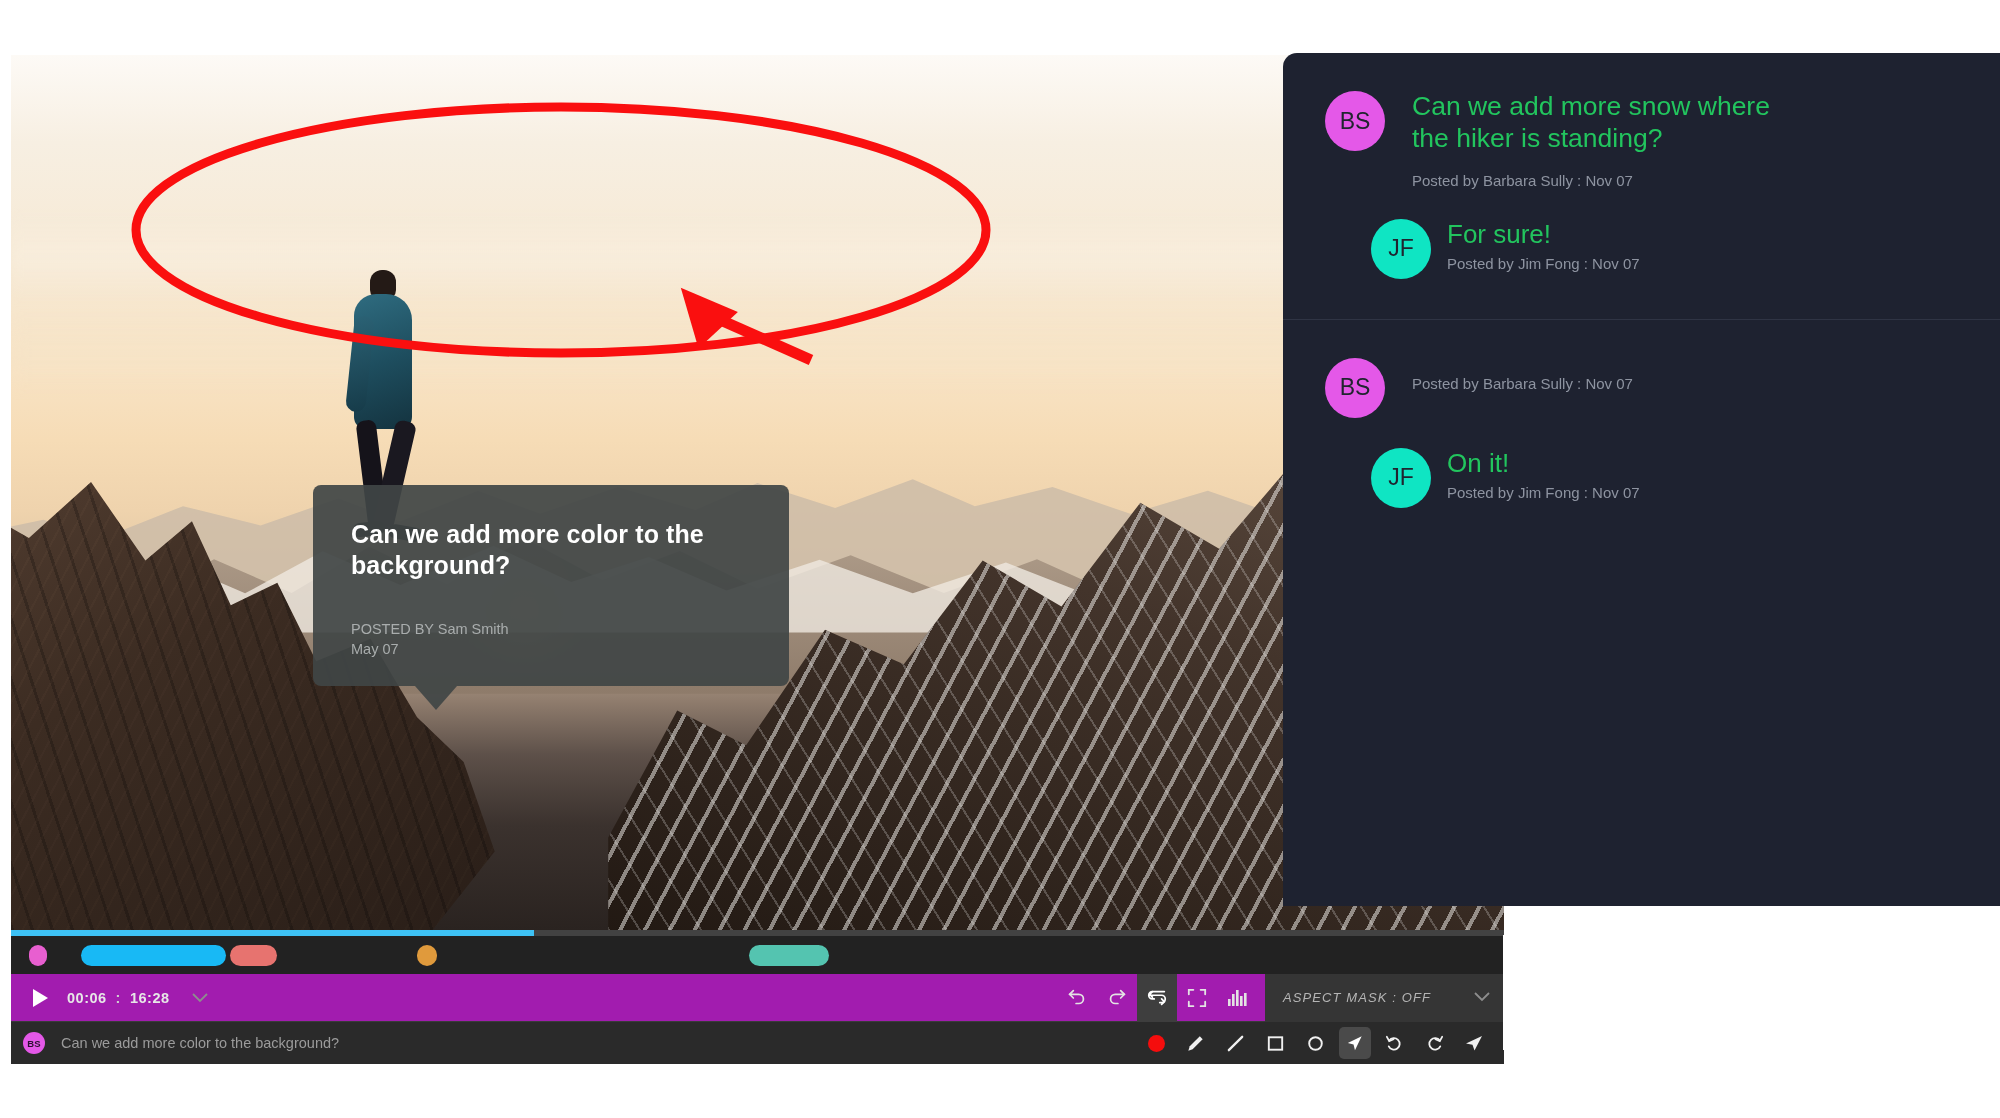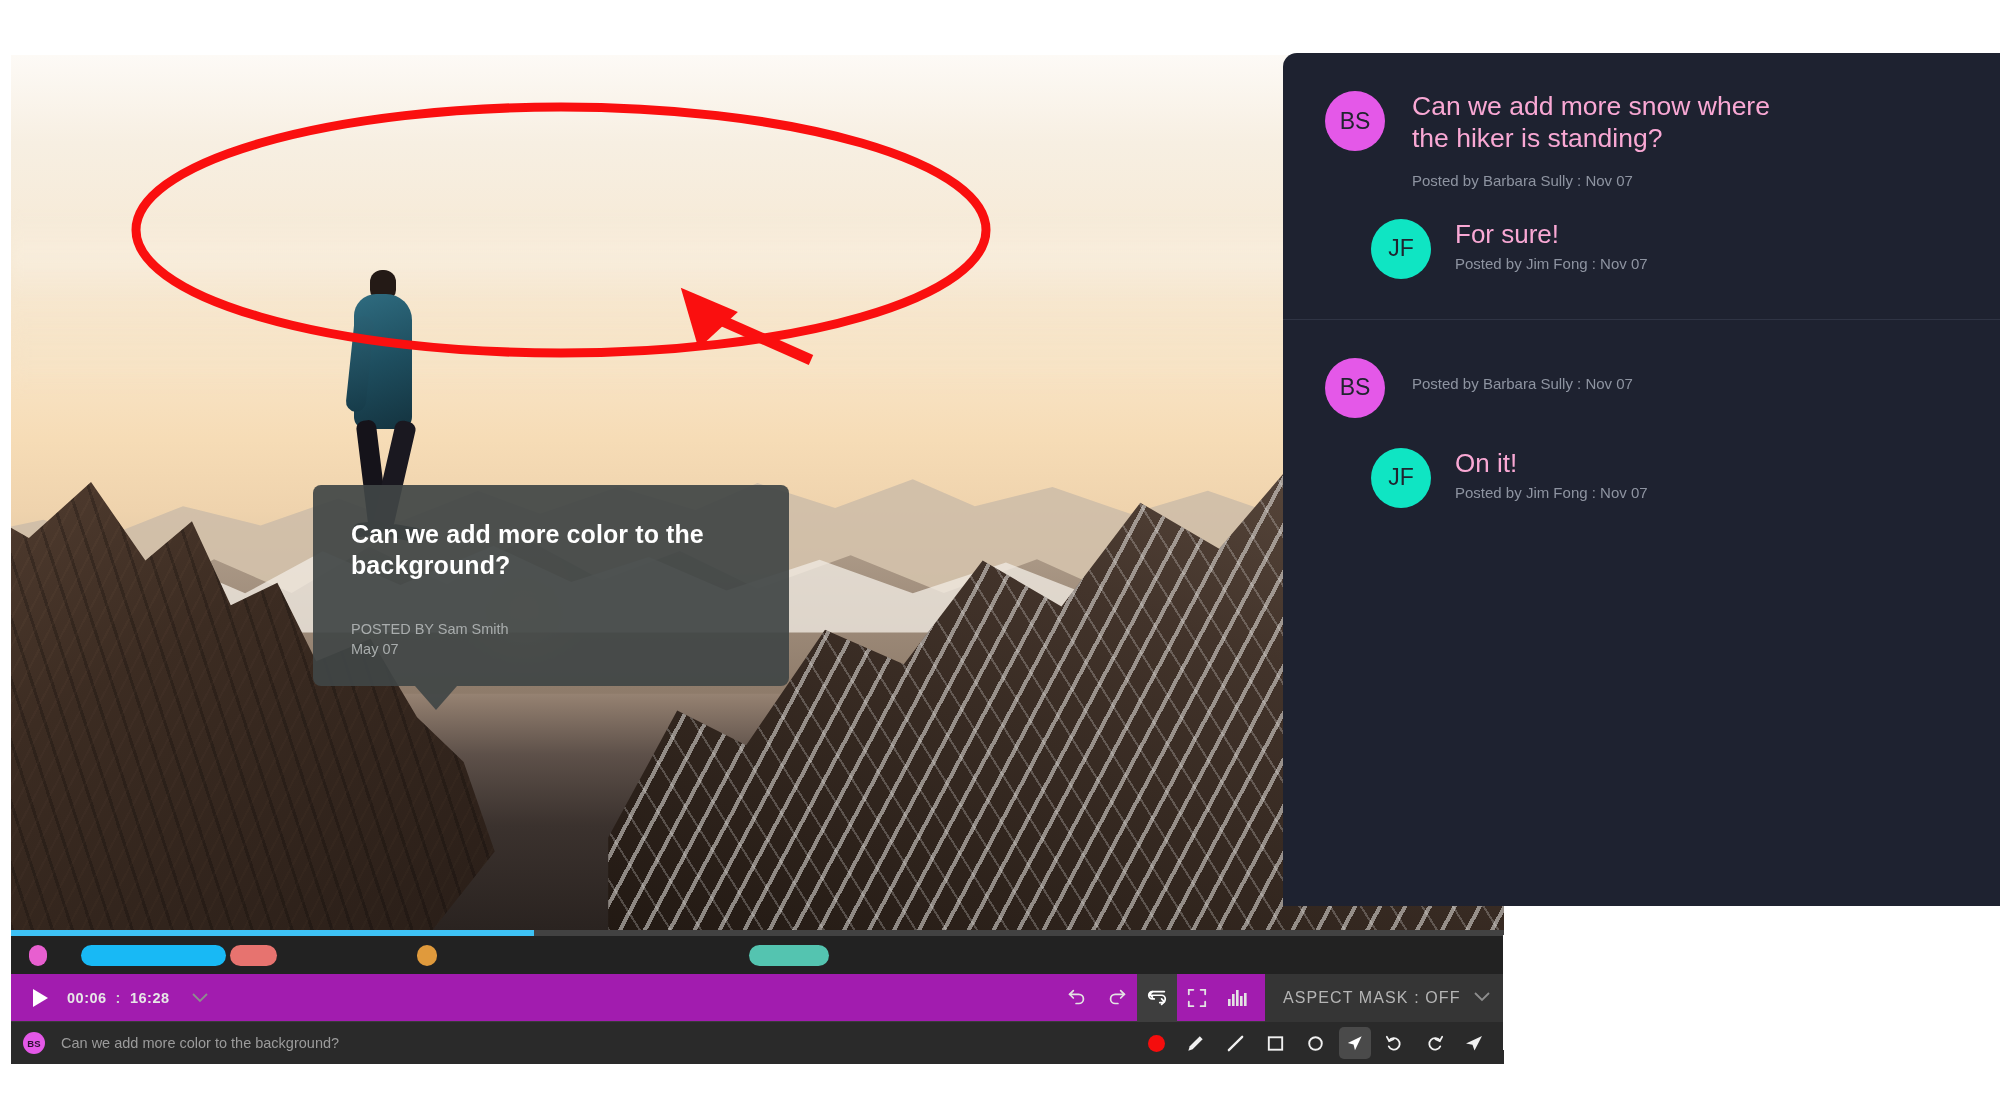--- a/index.html
+++ b/index.html
@@ -177,22 +177,22 @@
   .time .sep { margin:0 9px; color:#cfcfcf; }
   .chev { margin-left:22px; color:#8d8d8d; font-size:14px; cursor:pointer; }
   .ctrl-spacer { flex:1; }
   .icon-btn {
     width:40px; height:48px; display:flex; align-items:center; justify-content:center;
     cursor:pointer; color:#e3e3e3;
   }
   .icon-btn.active { background:#3e3e3e; }
   .aspect {
     height:48px; display:flex; align-items:center; padding:0 14px 0 18px;
-    color:#b5b5b5; font-size:16px; letter-spacing:1.1px; cursor:pointer;
-    background:#353535; margin-left:8px; width:239px; justify-content:space-between;
+    color:#b5b5b5; font-size:13px; letter-spacing:1.1px; cursor:pointer;
+    background:#353535; margin-left:8px; width:239px; justify-content:space-between;font-style:italic;
   }
   .aspect .chev2 { color:#8d8d8d; font-size:13px; }
 
   
   .commentbar {
     position:absolute; left:0; top:967px; width:1493px; height:42px;
     background:#2a2a2a; display:flex; align-items:center;
   }
   .cb-avatar {
     width:22px;height:22px;border-radius:50%;background:#e458e8;color:#2a1030;
@@ -221,27 +221,27 @@
   .row { display:flex; }
   .avatar {
     width:60px;height:60px;border-radius:50%;
     display:flex;align-items:center;justify-content:center;
     font-size:23px; color:#20242f; flex:none;
   }
   .avatar.magenta { background:#e458e8; }
   .avatar.teal { background:#0fe5c3; }
 
   .c-body { margin-left:27px; }
-  .c-text { color:#f9a8d4; font-size:26.5px; line-height:1.2; font-weight:400; max-width:372px; }
+  .c-text { color:#22c55e; font-size:26.5px; line-height:1.2; font-weight:400; max-width:372px; }
   .c-meta { color:#8e94a1; font-size:15px; margin-top:17px; }
 
   .reply { margin-top:30px; padding-left:88px; }
   .reply .c-text { font-size:26px; }
   .reply .c-meta { margin-top:5px; }
-  .reply .c-body { margin-left:24px; }
+  .reply .c-body { margin-left:16px; }
 
   
   .white-block {
     position:absolute; left:1503px; top:935px; width:664px; height:115px; background:#ffffff;
   }
 </style>
 </head>
 <body>
 
 <div id="app">

